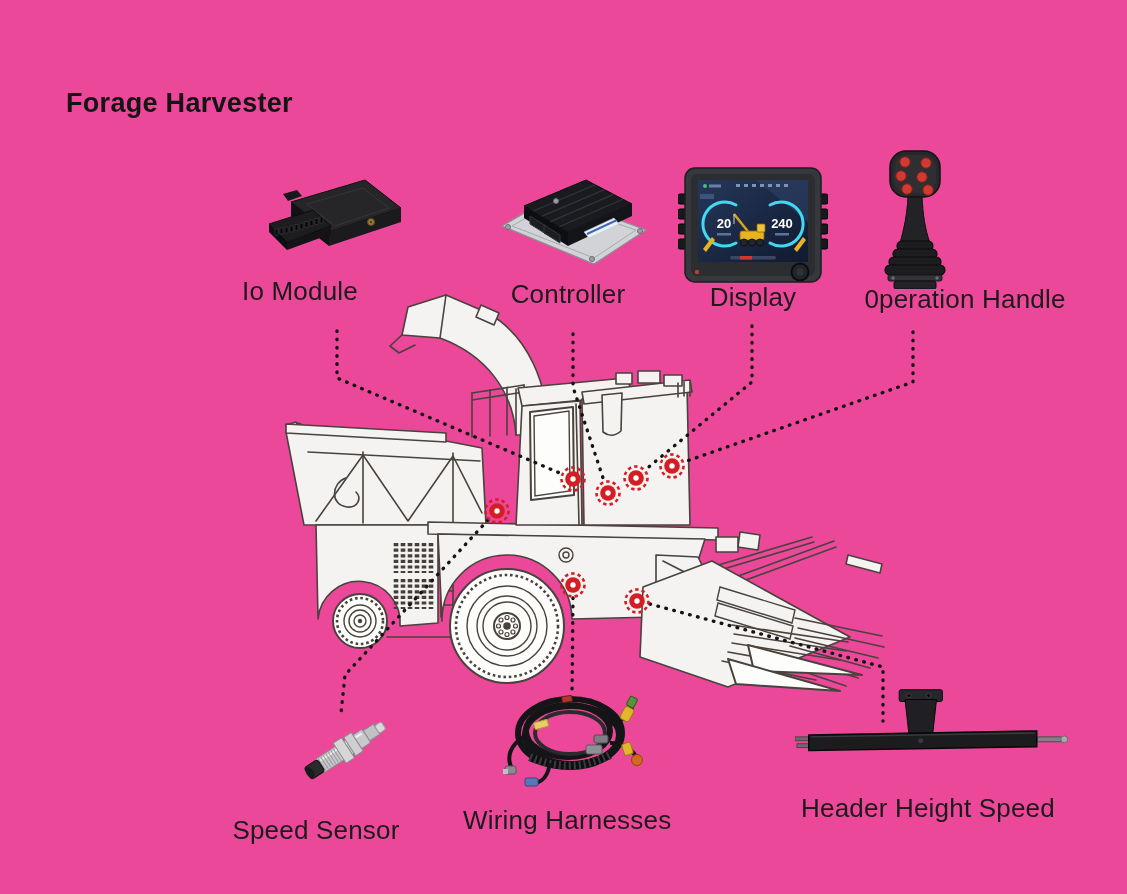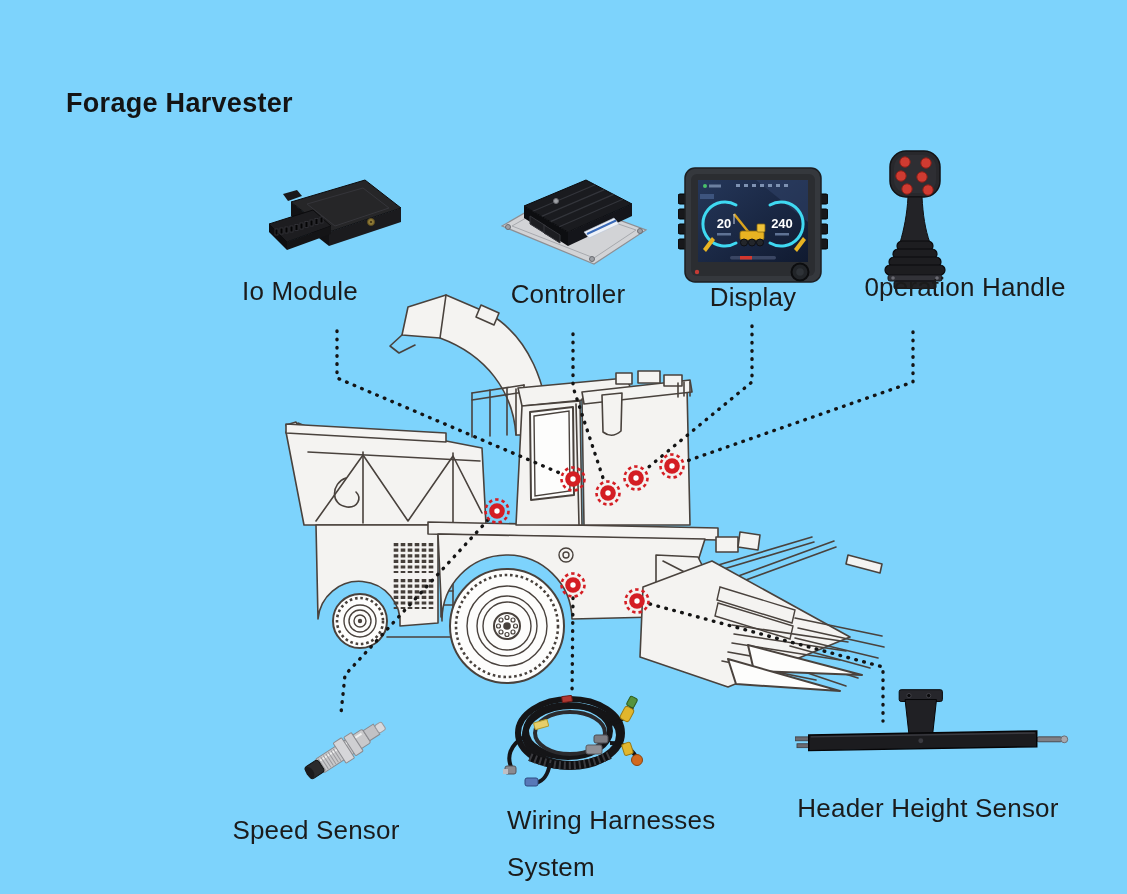--- a/index.html
+++ b/index.html
@@ -1,23 +1,23 @@
 <!DOCTYPE html>
 <html style="--accent: #d41e24;"><head>
 <meta charset="utf-8">
 <style>
   html,body{margin:0;padding:0;background:#ffffff;}
   body{font-family:"Liberation Sans",sans-serif;color:#1a1a1a;}
-  .canvas{position:relative;width:1127px;height:894px;background:#7dd3fc;overflow:hidden;}
+  .canvas{position:relative;width:1127px;height:894px;background:#ec4899;overflow:hidden;}
   .page-title{position:absolute;left:66px;top:88px;font-size:27px;font-weight:600;letter-spacing:.3px;color:#141414;}
   .figure{position:absolute;}
   .figure svg{display:block;width:100%;height:100%;}
   .comp-label{position:absolute;font-size:26px;font-weight:500;color:#1b1b1b;letter-spacing:.2px;text-align:center;}
   .comp-label.left{text-align:left;}
-  .two-line div{line-height:47px;margin-left:44px;}
+  .two-line div{line-height:47px;}
   .overlay{position:absolute;left:0;top:0;width:1127px;height:894px;pointer-events:none;}
   .connector{fill:none;stroke:#141414;stroke-width:3.4;stroke-dasharray:.6 7.6;stroke-linecap:round;stroke-linejoin:round;}
   .mk-ring{fill:none;stroke:var(--accent,#d41e24);stroke-width:2.6;stroke-dasharray:3.4 3.1;}
   .mk-dot{fill:var(--accent,#d41e24);}
   .mk-hole{fill:#ffffff;}
   
   .ln{fill:none;stroke:#49423d;stroke-width:1.6;stroke-linecap:round;stroke-linejoin:round;}
   .lnf{fill:none;stroke:#49423d;stroke-width:1.4;}
   .pn{fill:#f4f3f1;stroke:#49423d;stroke-width:1.6;stroke-linejoin:round;}
   .pw{fill:#fdfdfc;stroke:#49423d;stroke-width:2;stroke-linejoin:round;}
@@ -370,27 +370,26 @@
       </g>
 
       <polygon class="pw" points="498,360 612,390 504,386"></polygon>
       <polygon class="pw" points="478,374 590,406 486,399"></polygon>
     </svg>
   </div>
 
   <div class="comp-label" style="left:210px;top:276px;width:180px;">Io Module</div>
   <div class="comp-label" style="left:478px;top:279px;width:180px;">Controller</div>
   <div class="comp-label" style="left:673px;top:282px;width:160px;">Display</div>
-  <div class="comp-label" style="left:835px;top:272px;width:260px;text-align:center;">0peration Handle</div>
+  <div class="comp-label" style="left:835px;top:284px;width:260px;text-align:center;">0peration Handle</div>
   <div class="comp-label" style="left:216px;top:815px;width:200px;">Speed Sensor</div>
   <div class="comp-label left two-line" style="left:463px;top:797px;width:270px;">
     <div>Wiring Harnesses</div>
-    <div>System</div>
-  </div>
-  <div class="comp-label" style="left:768px;top:793px;width:320px;">Header Height Sensor</div>
+  </div>
+  <div class="comp-label" style="left:768px;top:793px;width:320px;">Header Height Speed</div>
 
   <svg class="overlay" viewBox="0 0 1127 894">
       <polyline points="337,331 337,378 562,474" class="connector" stroke="#141414"></polyline>
       <polyline points="573,334 573,387 604,481" class="connector" stroke="#141414"></polyline>
       <polyline points="752,326 752,382 645,470" class="connector" stroke="#141414"></polyline>
       <polyline points="913,332 913,382 684,462" class="connector" stroke="#141414"></polyline>
       <polyline points="488,520 345,675 341,713" class="connector" stroke="#141414"></polyline>
       <polyline points="573,598 572,696" class="connector" stroke="#141414"></polyline>
       <polyline points="650,604 883,667 883,721" class="connector" stroke="#141414"></polyline>
       <g>

